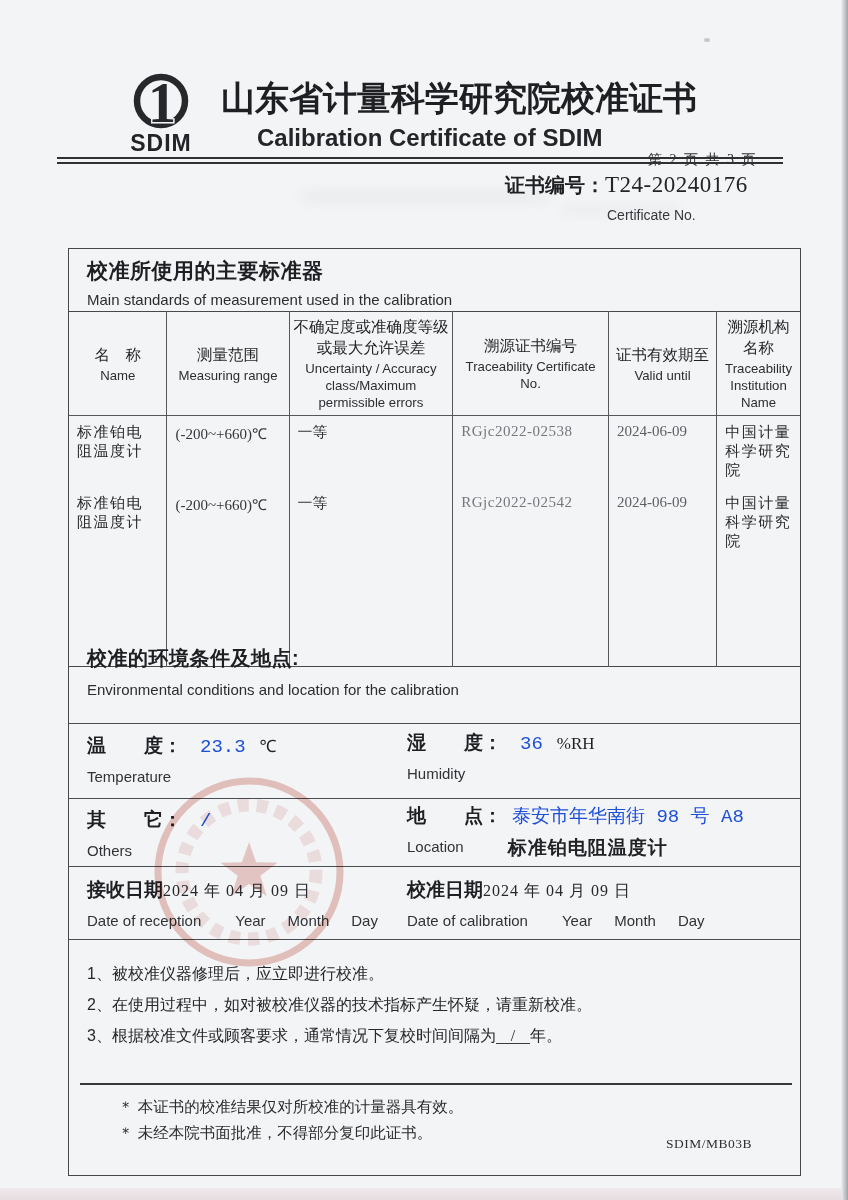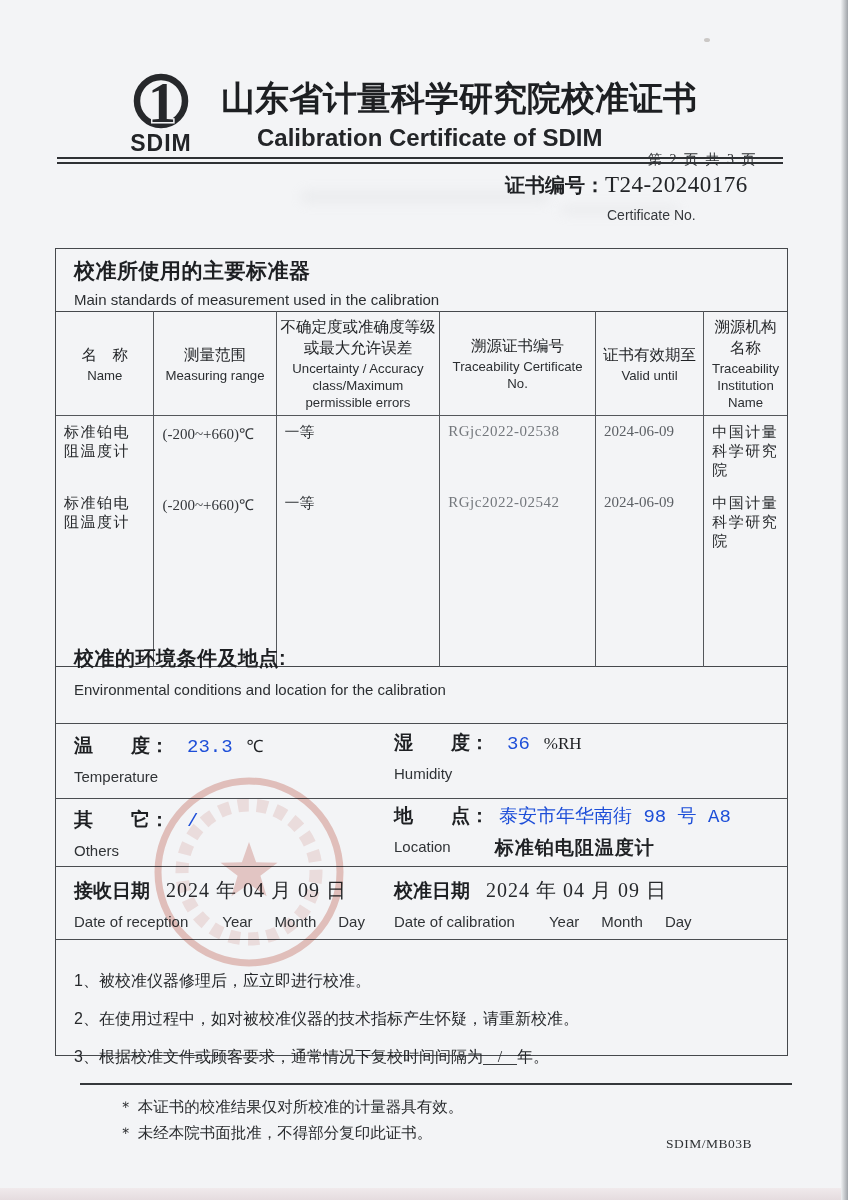--- a/index.html
+++ b/index.html
@@ -34,21 +34,21 @@
   .page-info { position:absolute; left:648px; top:151px; font-family:"Liberation Serif", serif;
     font-size:14px; color:#2c2f32; letter-spacing:2px; white-space:nowrap; }
   .rule-double { position:absolute; left:57px; top:157px; width:726px; height:7px;
     border-top:2px solid #2e3134; border-bottom:2px solid #2e3134; }
   .cert-line { position:absolute; left:505px; top:172px; white-space:nowrap; }
   .cert-line .lab { font-size:20px; font-weight:600; color:#1e2023; }
   .cert-line .val { font-family:"Liberation Serif", serif; font-size:23px; color:#232528; letter-spacing:.5px; }
   .cert-sub { position:absolute; left:607px; top:207px; font-size:14px; color:#35383c; }
 
   
-  .main-box { position:absolute; left:55px; top:248px; width:733px; height:808px;
+  .main-box { position:absolute; left:68px; top:248px; width:733px; height:928px;
     border:1.5px solid #45484c; }
   .sec-title-cn { position:absolute; left:18px; font-size:20px; font-weight:600; color:#1d1f22; letter-spacing:.5px; }
   .sec-title-en { position:absolute; left:18px; font-size:15px; color:#2b2e31; }
   .t1-cn { top:8px; font-size:21px; } .t1-en { top:42px; }
   .t2-cn { top:396px; } .t2-en { top:432px; }
 
   
   .std-table { position:absolute; left:0; top:62px; width:100%;
     table-layout:fixed; border-collapse:collapse;
     border-top:1.5px solid #45484c; border-bottom:1.5px solid #45484c; }
@@ -80,28 +80,28 @@
   .field .enline { font-size:15px; font-weight:400; color:#303336; margin-top:9px; }
   .f-temp { left:18px; top:484px; }
   .f-hum  { left:338px; top:481px; }
   .f-oth  { left:18px; top:558px; }
   .f-loc  { left:338px; top:554px; }
   .f-loc .cnline .fval { margin-left:10px; }
   .f-loc .enline { display:flex; }
   .f-loc .loc2 { font-size:19px; font-weight:600; color:#202225; margin-left:44px; margin-top:-3px; letter-spacing:1px; }
   .f-rec  { left:18px; top:628px; }
   .f-cal  { left:338px; top:628px; }
-  .dateval { font-family:"Liberation Serif", serif; font-weight:400; font-size:20px; color:#26282b; margin-left:16px; letter-spacing:1px; }
+  .dateval { font-family:"Liberation Serif", serif; font-weight:400; font-size:16px; color:#26282b; letter-spacing:1px; }
   .units span { margin-left:22px; }
   .units .u0 { margin-left:34px; }
 
   
   .notice { position:absolute; left:18px; top:706px; }
   .notice-title { font-size:17px; font-weight:600; color:#1e2023; }
-  .notice-item { font-size:16px; color:#26282b; line-height:24px; margin-top:14px; }
+  .notice-item { font-size:16px; color:#26282b; line-height:24px; margin-top:7px; }
   .blank { display:inline-block; min-width:34px; text-align:center;
     border-bottom:1px solid #3a3d40; line-height:15px; }
 
   
   .stamp { position:absolute; left:143px; top:766px; z-index:5; pointer-events:none;
     mix-blend-mode:multiply; filter:blur(.5px); }
 
   
   .footer-line { position:absolute; left:80px; top:1083px; width:712px; border-top:2px solid #35383b; }
   .fnotes { position:absolute; left:118px; top:1094px; font-size:15.5px; color:#2a2c2f; line-height:26px; }

